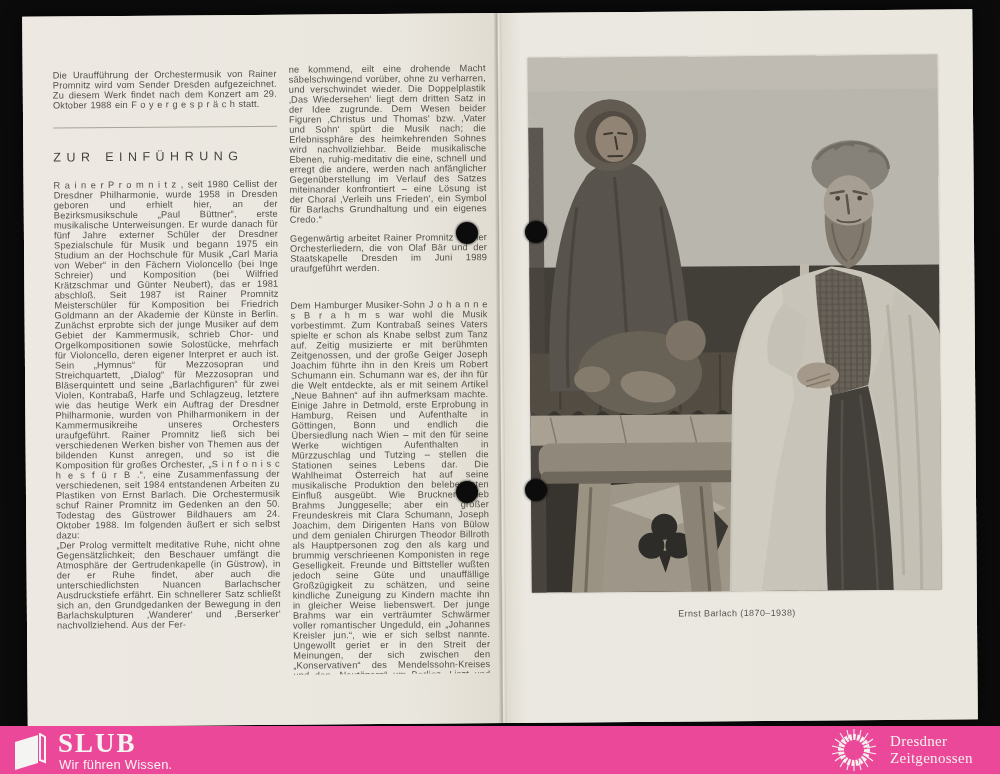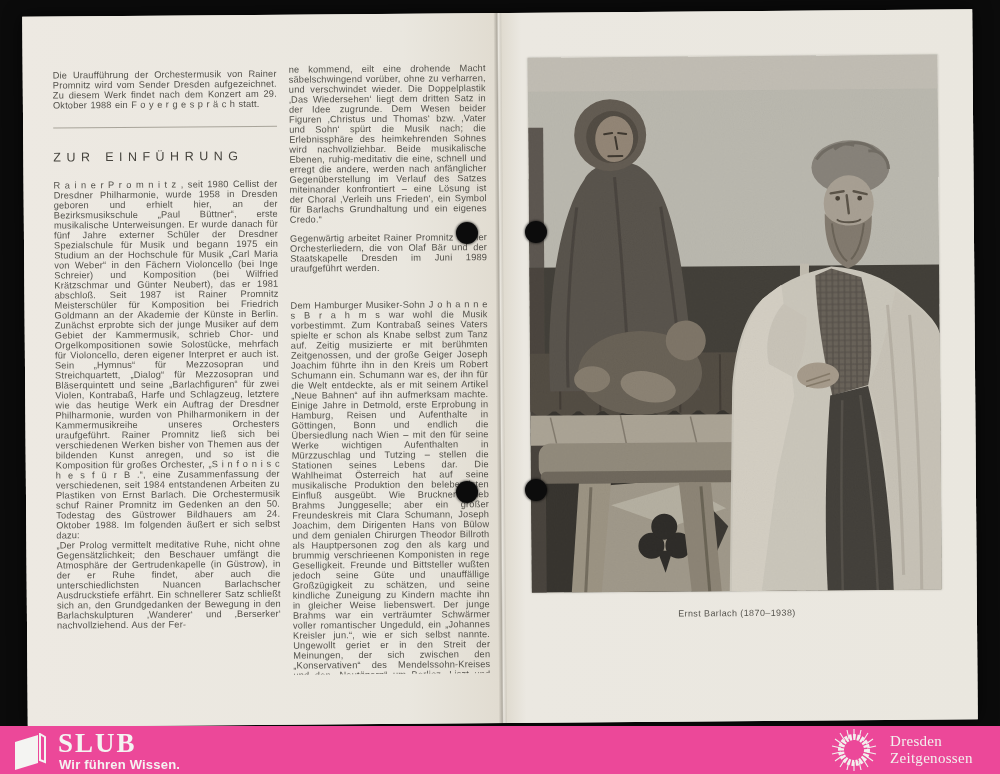--- a/index.html
+++ b/index.html
@@ -65,21 +65,21 @@
   }
   .slub{position:absolute;left:12px;top:5px;height:40px;}
   .slub-book{position:absolute;left:0;top:2px;}
   .slub-name{
     position:absolute;left:46px;top:-3px;
     font-family:"Liberation Serif", serif;font-weight:bold;
     font-size:27px;letter-spacing:2px;color:#f4f4f2;
   }
   .slub-tagline{
     position:absolute;left:47px;top:26px;white-space:nowrap;
-    font-size:13px;font-weight:bold;color:#f4f4f2;letter-spacing:.2px;
+    font-size:13px;font-weight:normal;color:#f4f4f2;letter-spacing:.2px;
   }
   .phil{position:absolute;right:10px;top:0;height:48px;width:160px;}
   .phil-sun{position:absolute;left:0;top:1px;}
   .phil-text{
     position:absolute;left:60px;top:7px;
     font-family:"Liberation Serif", serif;font-size:15px;line-height:17px;
     color:#f2f1ee;letter-spacing:.3px;white-space:nowrap;
   }
 </style>
 </head>
@@ -251,17 +251,17 @@
         <line x1="5" y1="34" x2="12" y2="29"></line>
           <line x1="2" y1="27" x2="11" y2="25"></line>
         <line x1="2" y1="19" x2="11" y2="21"></line>
           <line x1="5" y1="12" x2="12" y2="17"></line>
         <line x1="10" y1="6" x2="15" y2="14"></line>
           <line x1="17" y1="3" x2="19" y2="12"></line>
       </g>
       <circle cx="24" cy="23" r="13" fill="none" stroke="#f2f1ee" stroke-width="6" stroke-dasharray="2.6,1.4"></circle>
     </svg>
     <div class="phil-text">
-      <div>Dresden</div>
+      <div>Dresdner</div>
       <div>Zeitgenossen</div>
     </div>
   </div>
 </div>
 
 </body></html>

